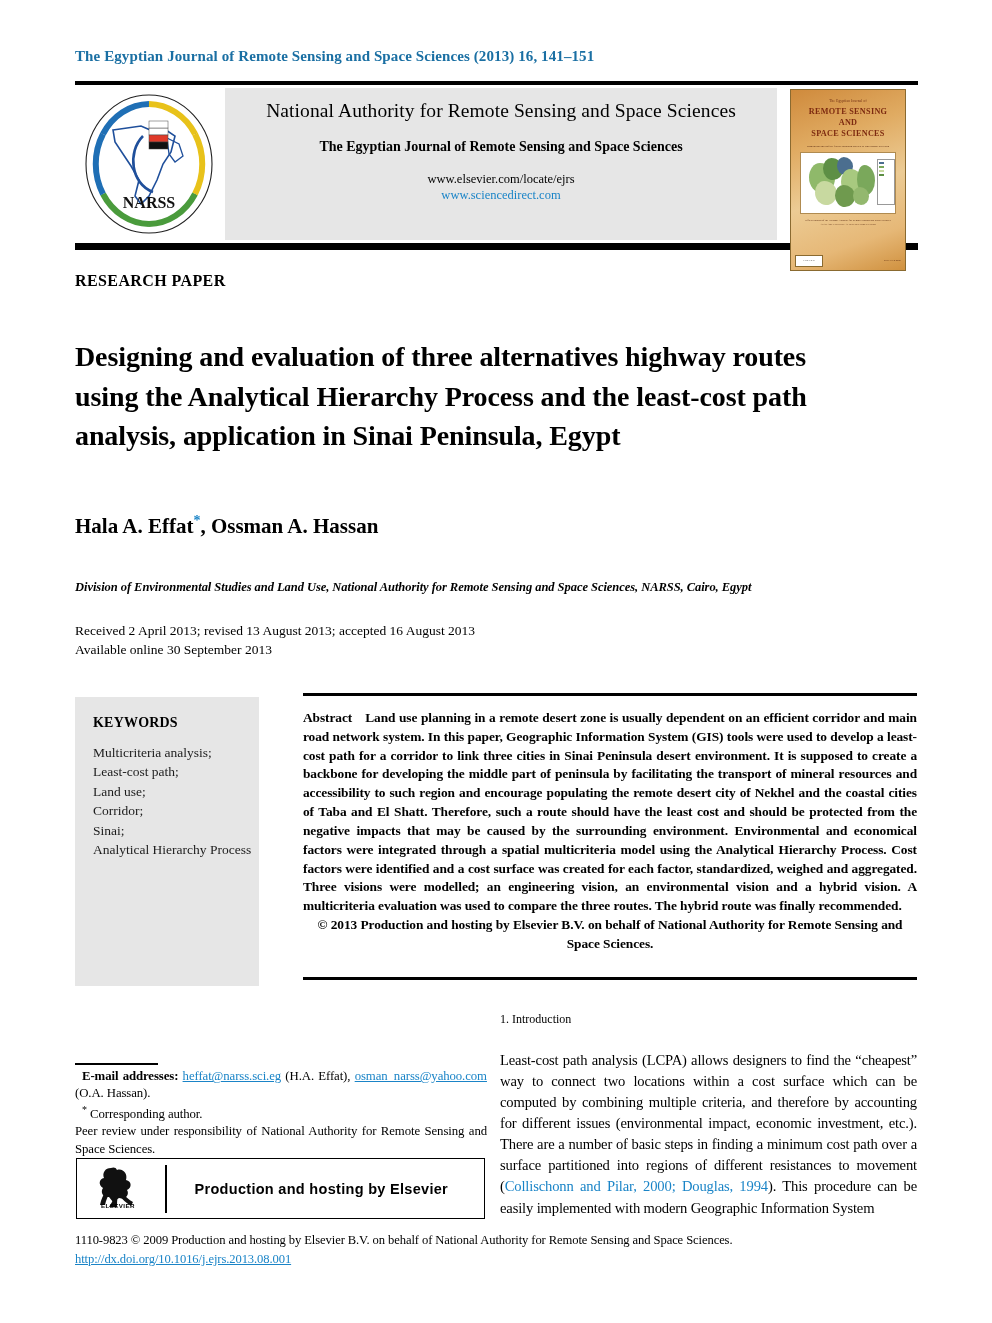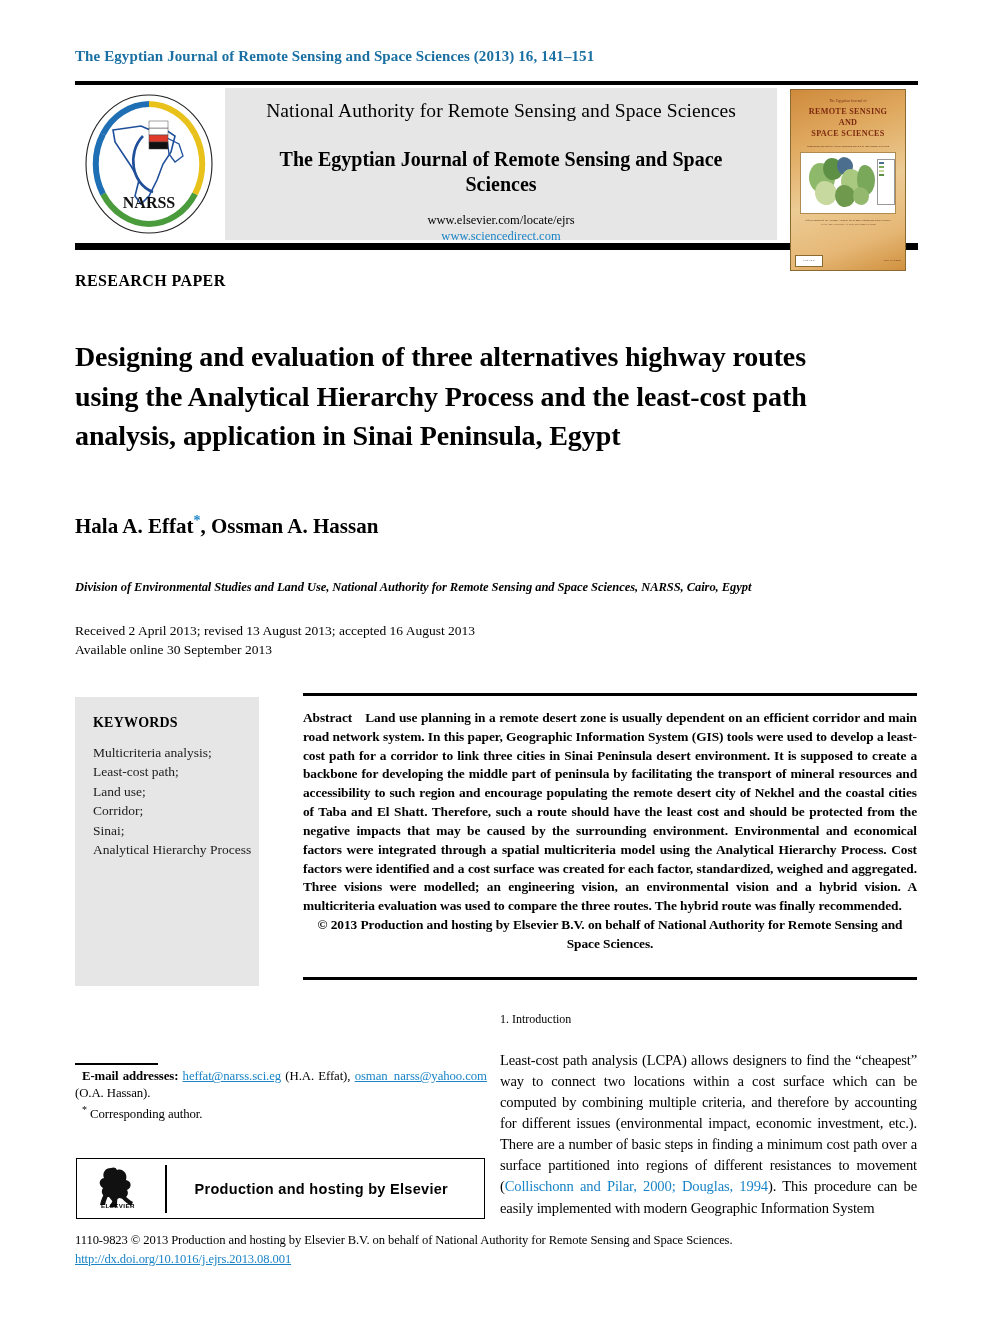--- a/index.html
+++ b/index.html
@@ -77,23 +77,23 @@
     height: 152px;
     background: #e6e6e6;
     text-align: center;
   }
   .mh-line1 {
     font-size: 19.5px;
     margin-top: 12px;
     letter-spacing: 0.1px;
   }
   .mh-line2 {
-    font-size: 20px;
-    font-weight: bold;
-    margin-top: 25px;
+    font-size: 14px;
+    font-weight: bold;
+    margin-top: 16px;
     line-height: 1.26;
     padding: 0 40px;
   }
   .mh-url1 {
     font-size: 12.5px;
     margin-top: 16px;
   }
   .mh-url2 {
     font-size: 12.5px;
     color: #1a84c7;
@@ -521,36 +521,37 @@
   </div>
   <div class="abs-rule-bottom"></div>
 
   <div class="intro-heading">1. Introduction</div>
   <div class="intro-body"><span>Least-cost path analysis (LCPA) allows designers to find the “cheapest” way to connect two locations within a cost surface which can be computed by combining multiple criteria, and therefore by accounting for different issues (environmental impact, economic investment, etc.). There are a number of basic steps in finding a minimum cost path over a surface partitioned into regions of different resistances to movement (</span><span class="cite">Collischonn and Pilar, 2000; Douglas, 1994</span><span>). This procedure can be easily implemented with modern Geographic Information System</span></div>
 
   <div class="fn-rule"></div>
   <div class="footnotes">
     <div class="fn-indent"><b>E-mail addresses:</b> <span class="mail">heffat@narss.sci.eg</span> <span>(H.A. Effat),</span> <span class="mail">osman_narss@yahoo.com</span> <span>(O.A. Hassan).</span></div>
     <div class="fn-indent"><span class="fn-star">*</span> <span>Corresponding author.</span></div>
+    <div>Peer review under responsibility of National Authority for Remote Sensing and Space Sciences.</div>
   </div>
 
   <div class="els-box">
     <div class="els-inner">
       <div class="els-tree-wrap">
         <svg width="72" height="56" viewBox="0 0 72 56" style="position:absolute;left:0;top:3px;">
           <path d="M18 6 C12 6 9 11 11 16 C6 17 5 23 10 26 C7 30 10 36 16 35 L20 40 L26 36 C32 38 37 33 34 28 C39 26 39 19 33 18 C35 12 30 6 24 8 C23 5 20 5 18 6 Z" fill="#111"></path>
           <path d="M22 34 C20 38 18 42 16 45 L24 45 C24 41 24 37 25 34 Z" fill="#111"></path>
           <path d="M28 30 C32 34 36 38 40 40 L38 44 C33 41 29 37 27 34 Z" fill="#111"></path>
           <path d="M14 28 C10 32 8 38 7 43 L12 43 C13 38 15 33 18 30 Z" fill="#111"></path>
         </svg>
         <div class="els-word">ELSEVIER</div>
       </div>
       <div class="els-divider"></div>
       <div class="els-text">Production and hosting by Elsevier</div>
     </div>
   </div>
 
   <div class="bottom-copy">
-    <div>1110-9823 © 2013 Production and hosting by Elsevier B.V. on behalf of National Authority for Remote Sensing and Space Sciences.</div>
+    <div>1110-9823 © 2009 Production and hosting by Elsevier B.V. on behalf of National Authority for Remote Sensing and Space Sciences.</div>
     <div class="doi">http://dx.doi.org/10.1016/j.ejrs.2013.08.001</div>
   </div>
 
 </div>
 
 </body></html>

